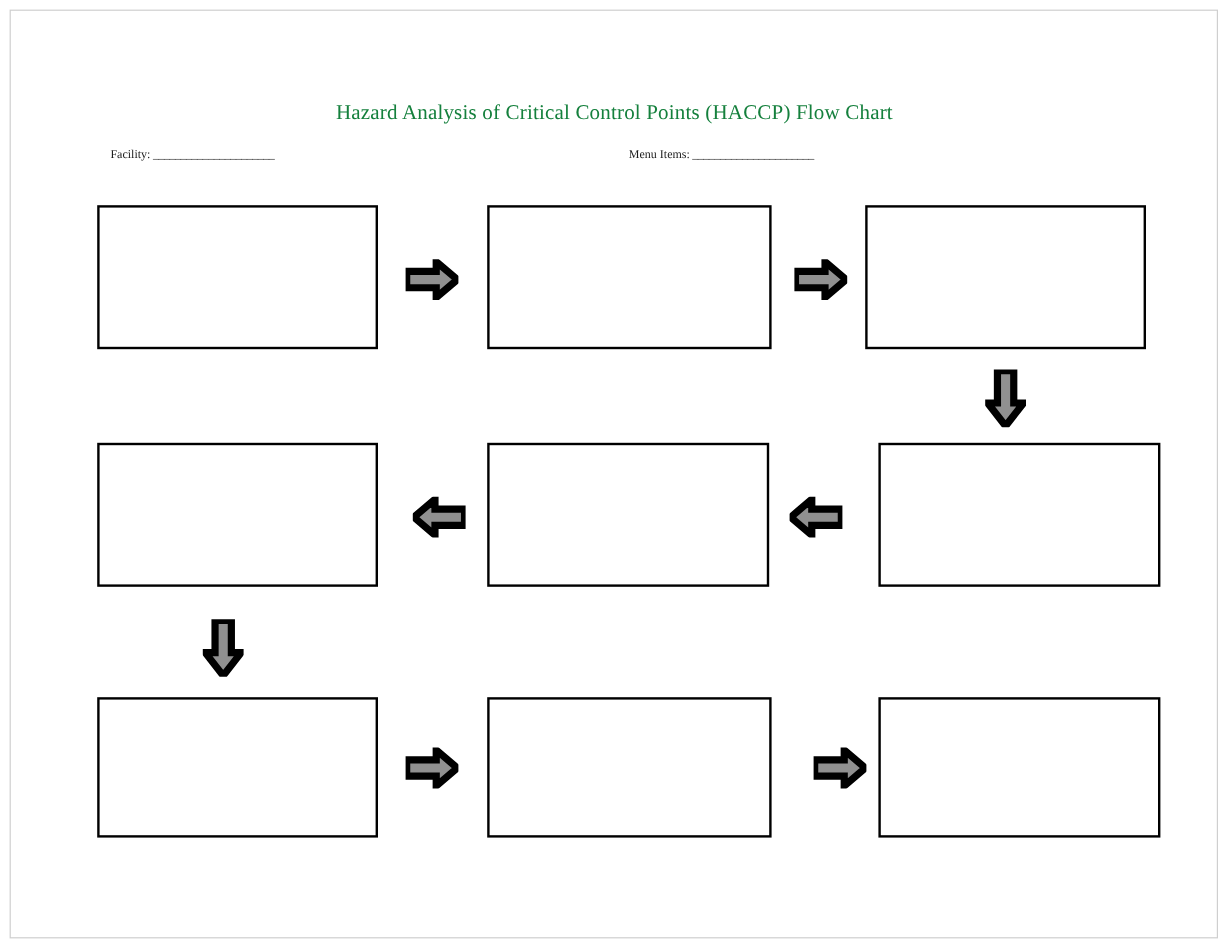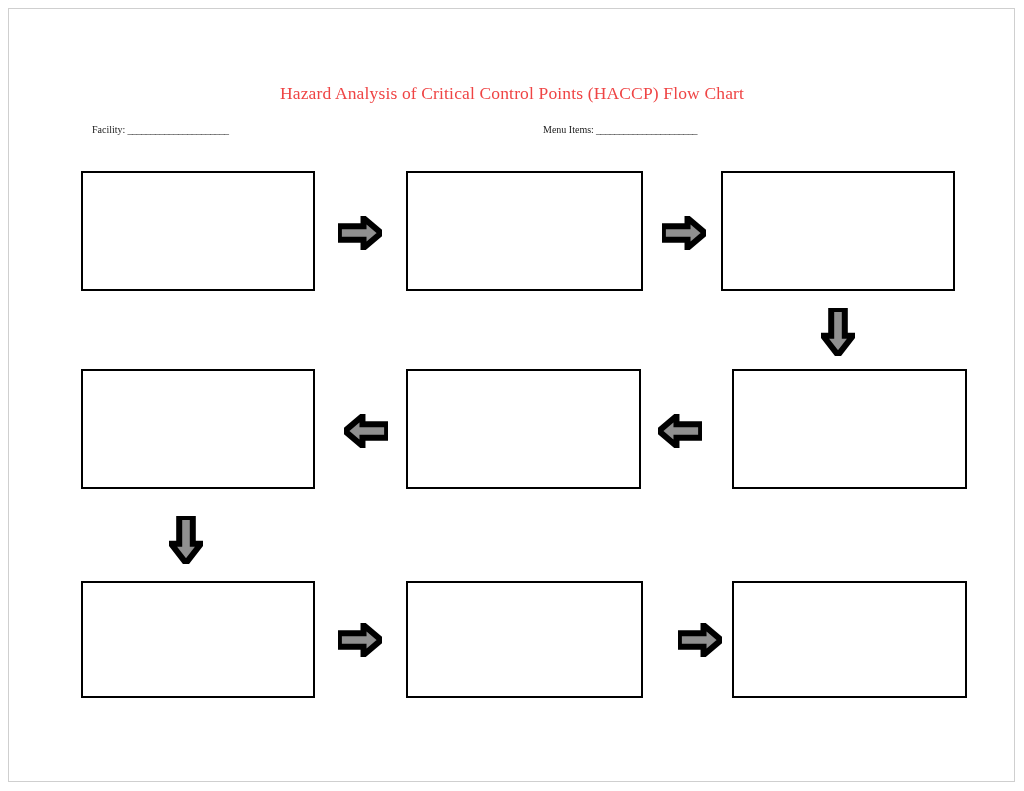--- a/index.html
+++ b/index.html
@@ -33,38 +33,38 @@
     pointer-events: none;
   }
 
   .chart-title {
     position: absolute;
     left: 0;
     top: 83px;
     width: 1024px;
     text-align: center;
     font-size: 17.5px;
-    color: #ef4444;
+    color: #15803d;
     letter-spacing: 0.15px;
     white-space: nowrap;
   }
 
   .field-label {
     position: absolute;
     font-size: 10px;
     color: #1a1a1a;
     white-space: nowrap;
   }
   .field-label .field-name { }
   .field-label .field-rule {
     letter-spacing: -0.4px;
   }
 
   #facility-field { left: 92px; top: 124px; }
-  #menu-items-field { left: 543px; top: 124px; }
+  #menu-items-field { left: 524px; top: 124px; }
 
   
   .process-box {
     position: absolute;
     background: #ffffff;
     border: 2.5px solid #000000;
     box-sizing: border-box;
   }
 
   

